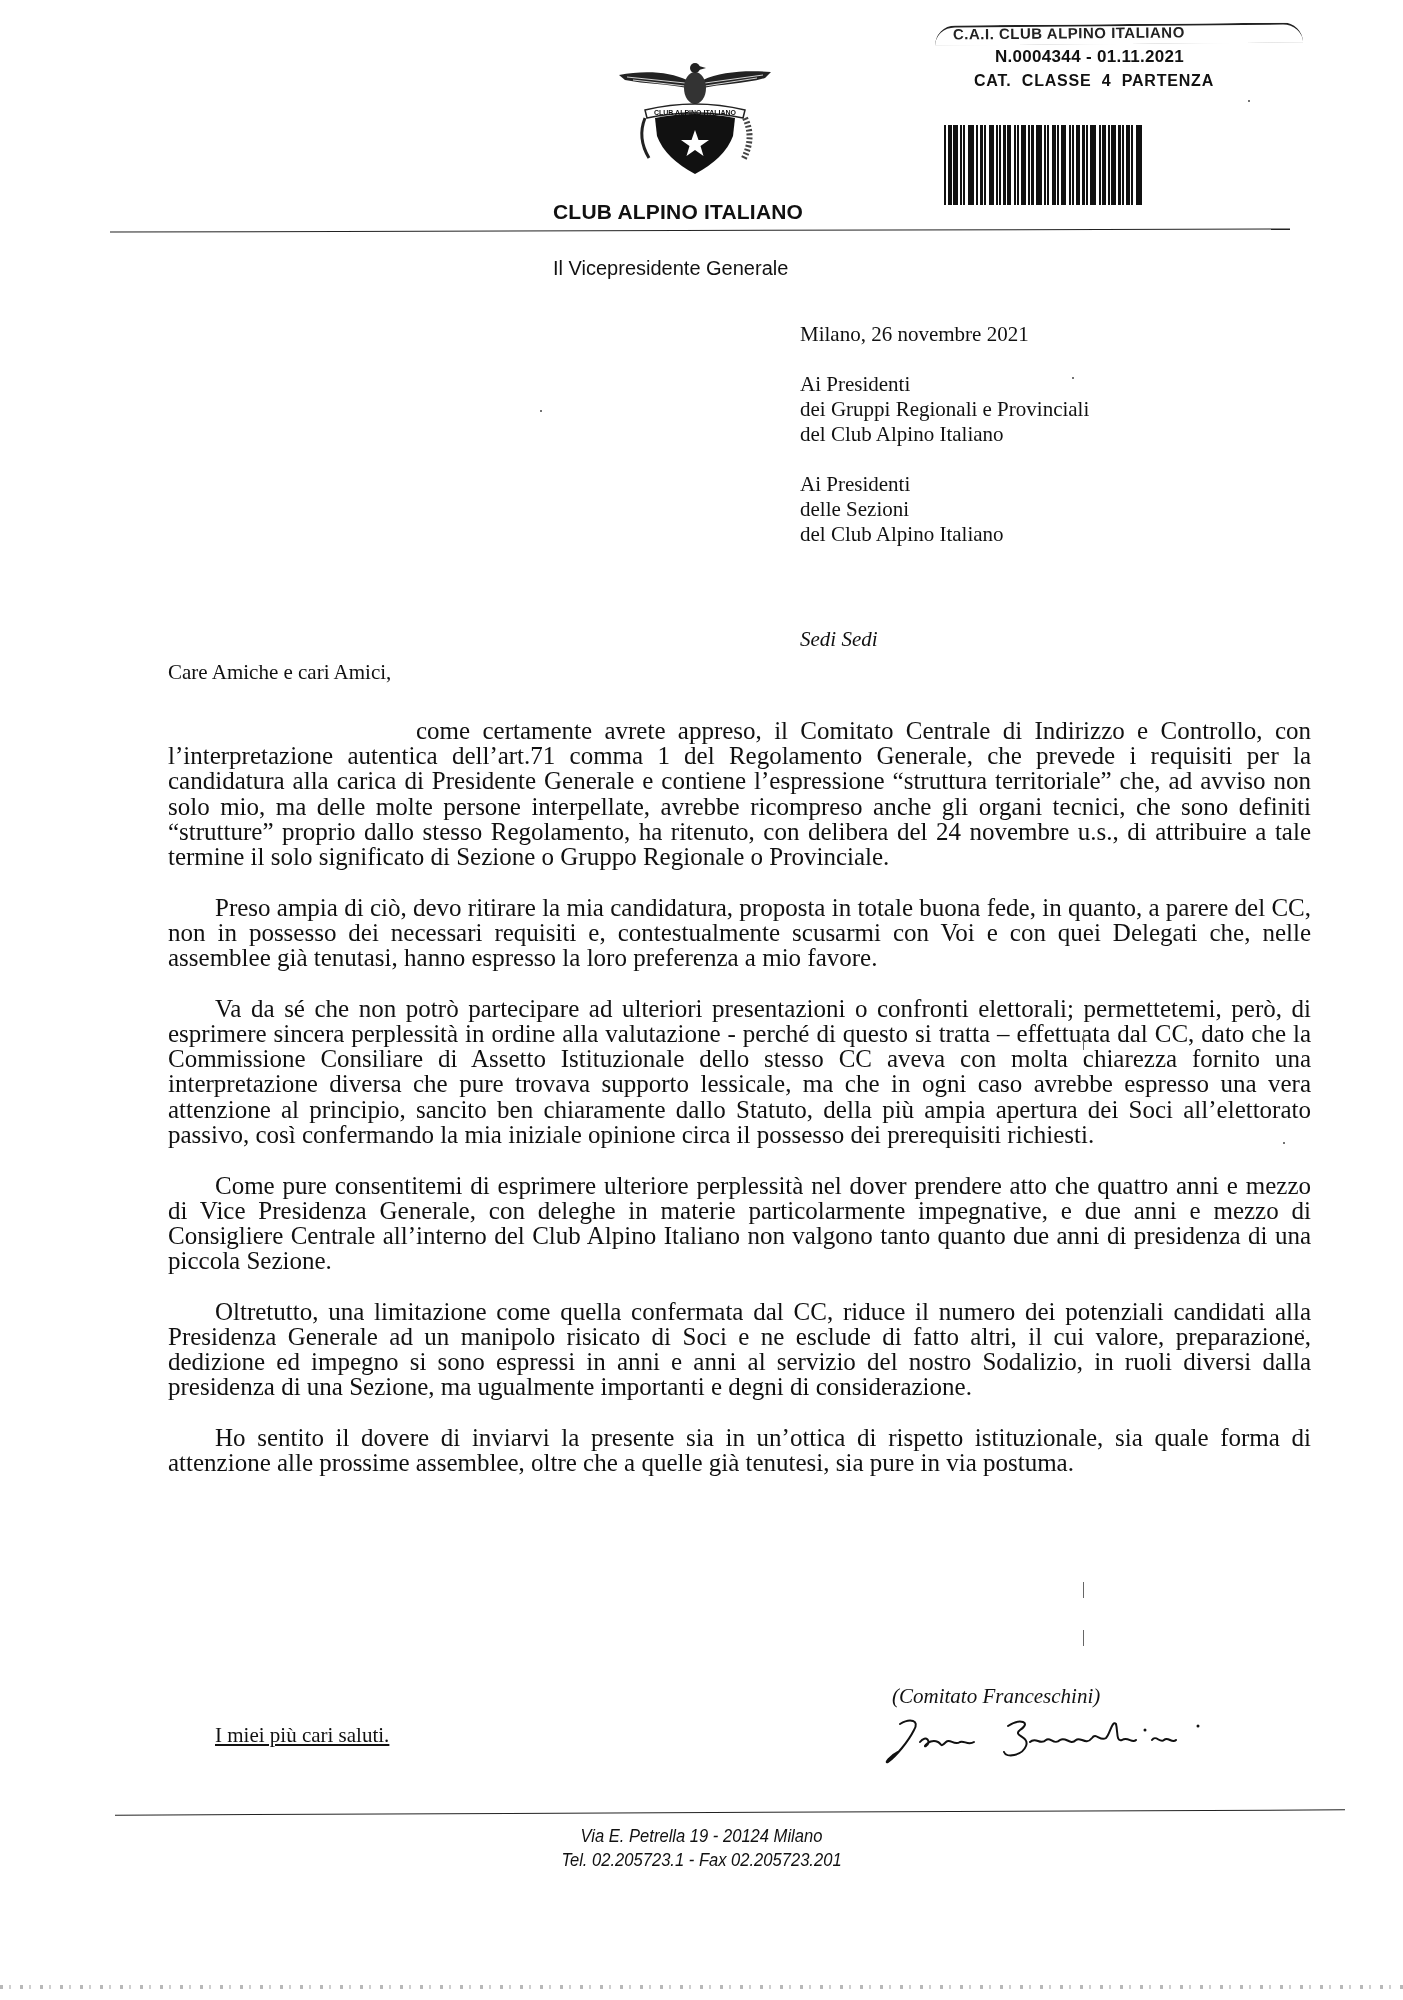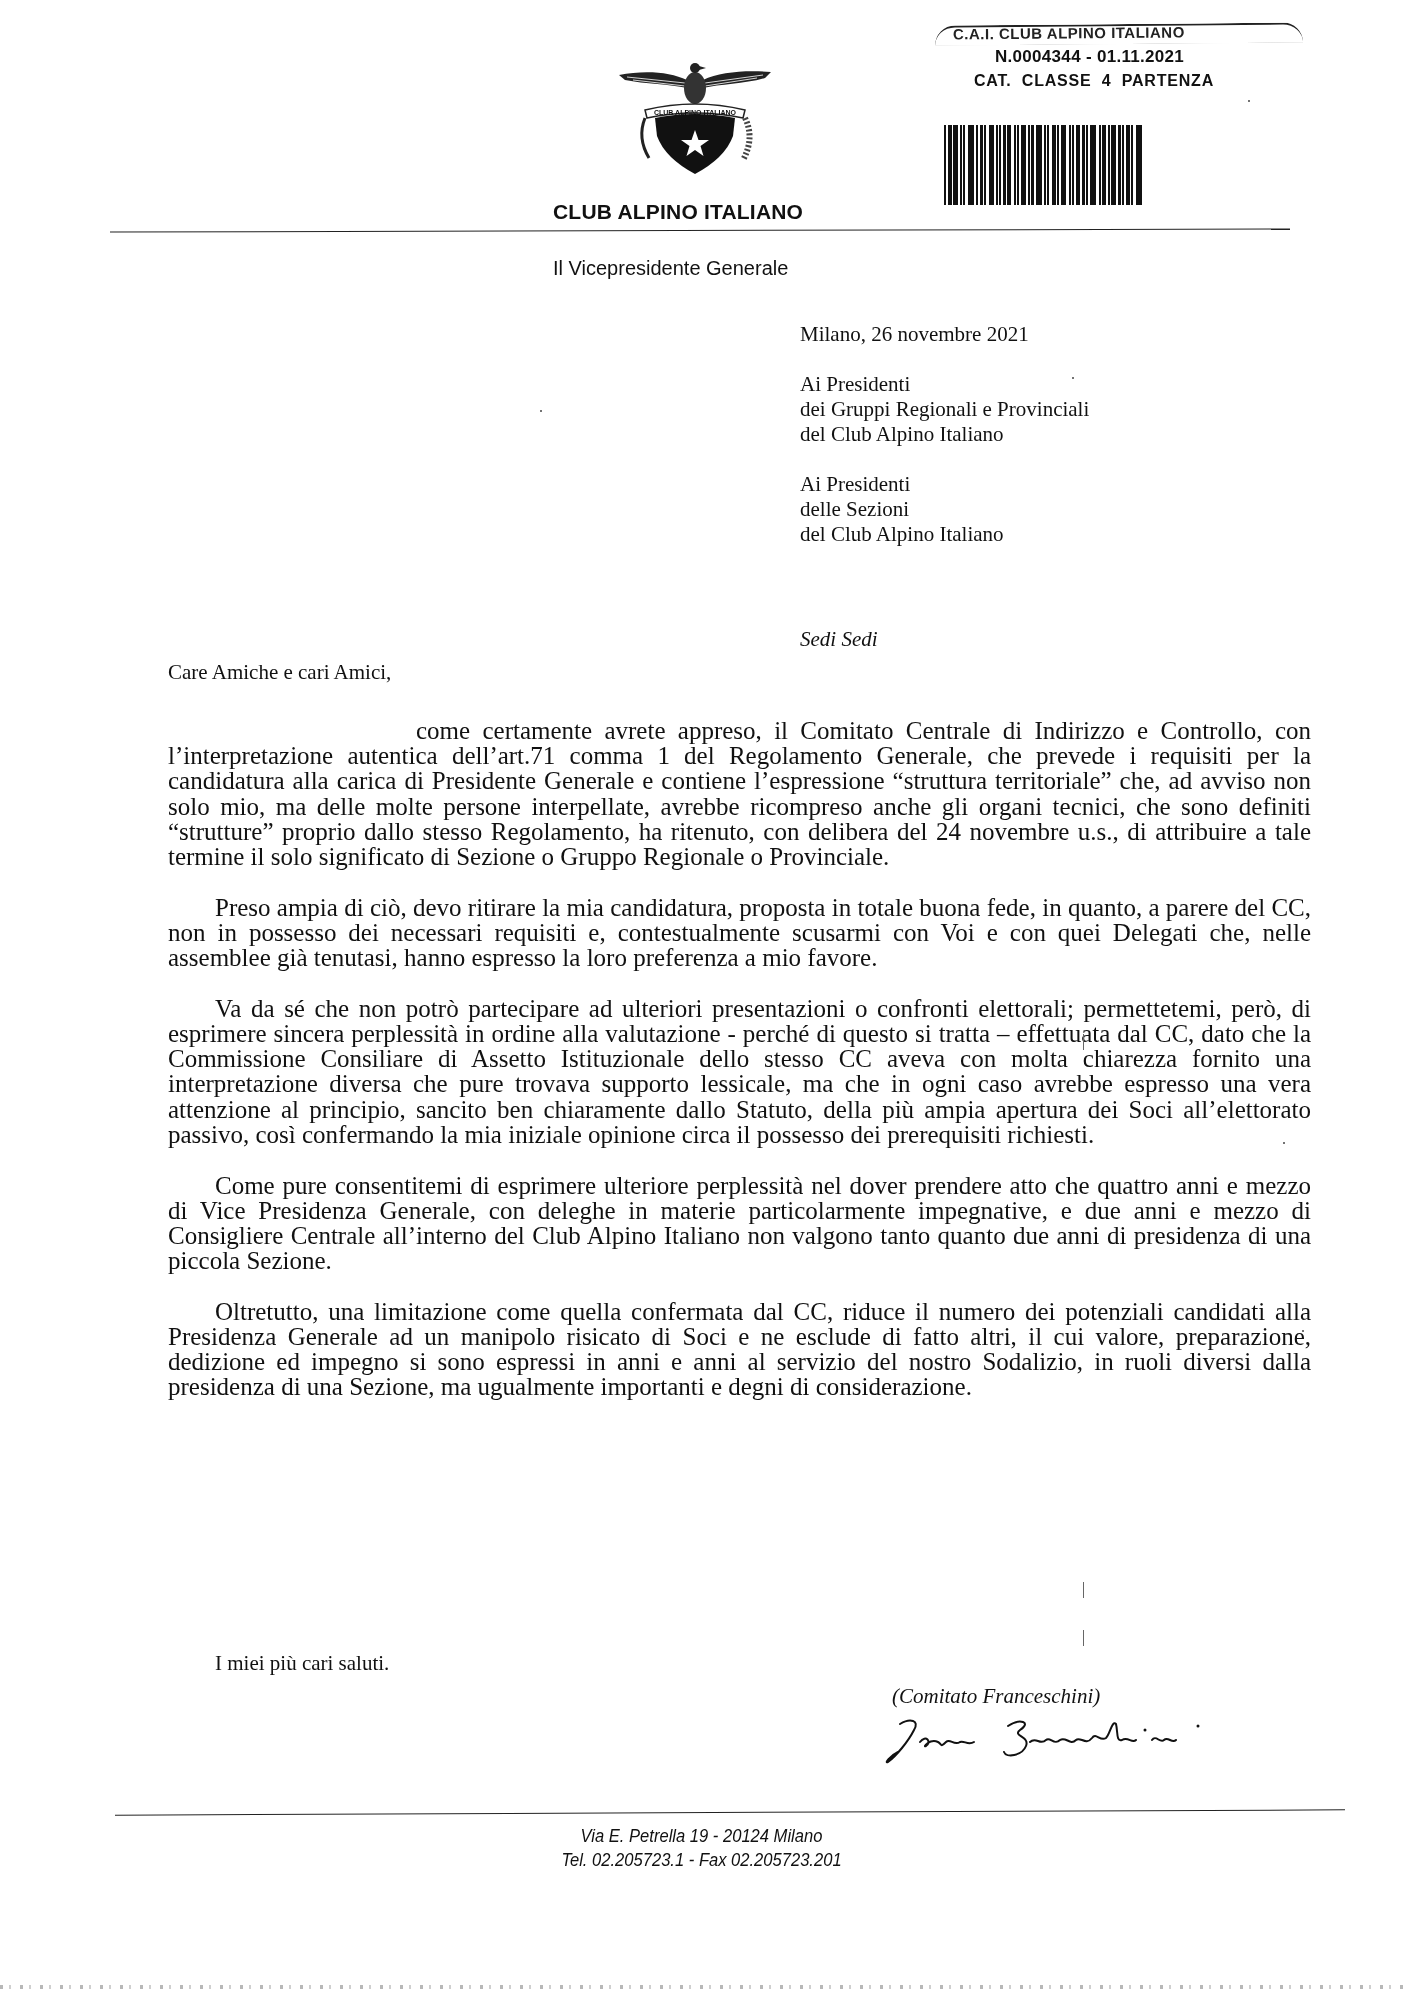--- a/index.html
+++ b/index.html
@@ -67,21 +67,21 @@
     
     .body-text {
       left: 168px; top: 718px; width: 1143px;
       font-size: 25px; line-height: 25.2px;
       text-align: justify;
     }
     .body-text p { margin: 0 0 25.5px 0; text-indent: 47px; }
     .body-text p.first { text-indent: 248px; }
 
     .closing {
-      left: 215px; top: 1651px; font-size: 21px;
+      left: 215px; top: 1723px; font-size: 21px; text-decoration: underline;
     }
     .sign-name {
       left: 892px; top: 1684px; font-size: 21px; font-style: italic;
     }
     .signature {
       left: 880px; top: 1712px; width: 330px; height: 55px;
     }
 
     
     .footer-rule {
@@ -238,20 +238,21 @@
 </div>
 <div class="abs loro">Sedi Sedi</div>
 <div class="abs salutation">Care Amiche e cari Amici,</div>
 
 <div class="abs body-text">
   <p class="first">come certamente avrete appreso, il Comitato Centrale di Indirizzo e Controllo, con l’interpretazione autentica dell’art.71 comma 1 del Regolamento Generale, che prevede i requisiti per la candidatura alla carica di Presidente Generale e contiene l’espressione “struttura territoriale” che, ad avviso non solo mio, ma delle molte persone interpellate, avrebbe ricompreso anche gli organi tecnici, che sono definiti “strutture” proprio dallo stesso Regolamento, ha ritenuto, con delibera del 24 novembre u.s., di attribuire a tale termine il solo significato di Sezione o Gruppo Regionale o Provinciale.</p>
   <p>Preso ampia di ciò, devo ritirare la mia candidatura, proposta in totale buona fede, in quanto, a parere del CC, non in possesso dei necessari requisiti e, contestualmente scusarmi con Voi e con quei Delegati che, nelle assemblee già tenutasi, hanno espresso la loro preferenza a mio favore.</p>
   <p>Va da sé che non potrò partecipare ad ulteriori presentazioni o confronti elettorali; permettetemi, però, di esprimere sincera perplessità in ordine alla valutazione - perché di questo si tratta – effettuata dal CC, dato che la Commissione Consiliare di Assetto Istituzionale dello stesso CC aveva con molta chiarezza fornito una interpretazione diversa che pure trovava supporto lessicale, ma che in ogni caso avrebbe espresso una vera attenzione al principio, sancito ben chiaramente dallo Statuto, della più ampia apertura dei Soci all’elettorato passivo, così confermando la mia iniziale opinione circa il possesso dei prerequisiti richiesti.</p>
   <p>Come pure consentitemi di esprimere ulteriore perplessità nel dover prendere atto che quattro anni e mezzo di Vice Presidenza Generale, con deleghe in materie particolarmente impegnative, e due anni e mezzo di Consigliere Centrale all’interno del Club Alpino Italiano non valgono tanto quanto due anni di presidenza di una piccola Sezione.</p>
   <p>Oltretutto, una limitazione come quella confermata dal CC, riduce il numero dei potenziali candidati alla Presidenza Generale ad un manipolo risicato di Soci e ne esclude di fatto altri, il cui valore, preparazione, dedizione ed impegno si sono espressi in anni e anni al servizio del nostro Sodalizio, in ruoli diversi dalla presidenza di una Sezione, ma ugualmente importanti e degni di considerazione.</p>
+  <p>Ho sentito il dovere di inviarvi la presente sia in un’ottica di rispetto istituzionale, sia quale forma di attenzione alle prossime assemblee, oltre che a quelle già tenutesi, sia pure in via postuma.</p>
 </div>
 
 <div class="abs closing">I miei più cari saluti.</div>
 <div class="abs sign-name">(Comitato Franceschini)</div>
 <svg class="abs signature" viewBox="0 0 330 55">
   <path d="M20,12 C30,6 40,8 34,18 C28,30 16,44 8,50 C4,52 10,44 18,40 M40,30 C46,22 52,30 46,34 C42,36 50,26 58,30 C62,32 60,36 66,30 C70,26 74,34 80,30 C84,28 88,34 94,30" stroke="#111" stroke-width="2" fill="none" stroke-linecap="round"></path>
   <path d="M128,14 C140,6 152,10 140,18 C132,24 150,24 146,34 C142,44 126,46 124,40 M150,30 C156,24 160,34 166,28 C170,24 174,34 180,28 C186,24 190,34 196,28 C200,24 206,34 212,26 C216,20 220,30 226,26 C230,22 232,8 236,12 C238,20 236,30 242,28 C248,24 252,32 256,28 M272,28 C276,22 280,32 284,28 C288,24 292,32 296,28" stroke="#111" stroke-width="2" fill="none" stroke-linecap="round"></path>
   <circle cx="265" cy="18" r="1.5" fill="#111"></circle>
   <circle cx="318" cy="14" r="1.5" fill="#111"></circle>
 </svg>

